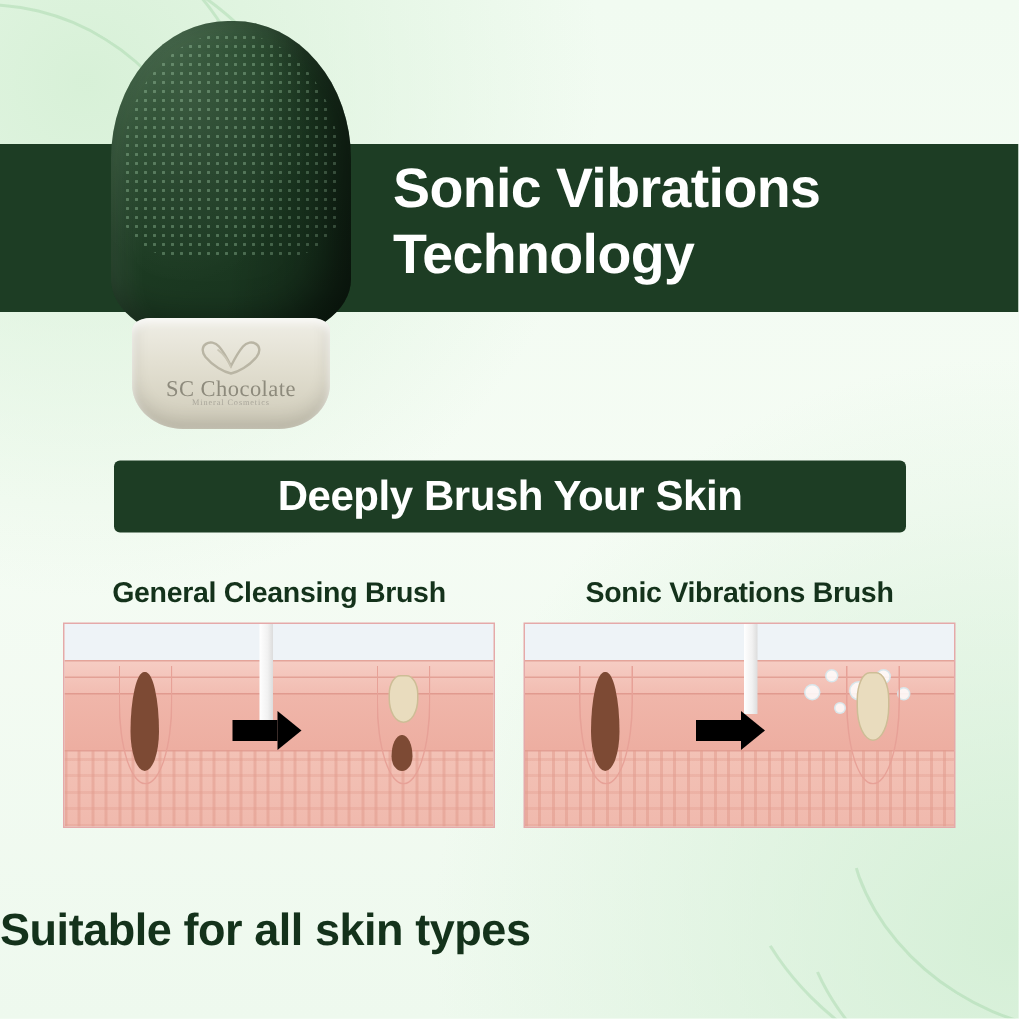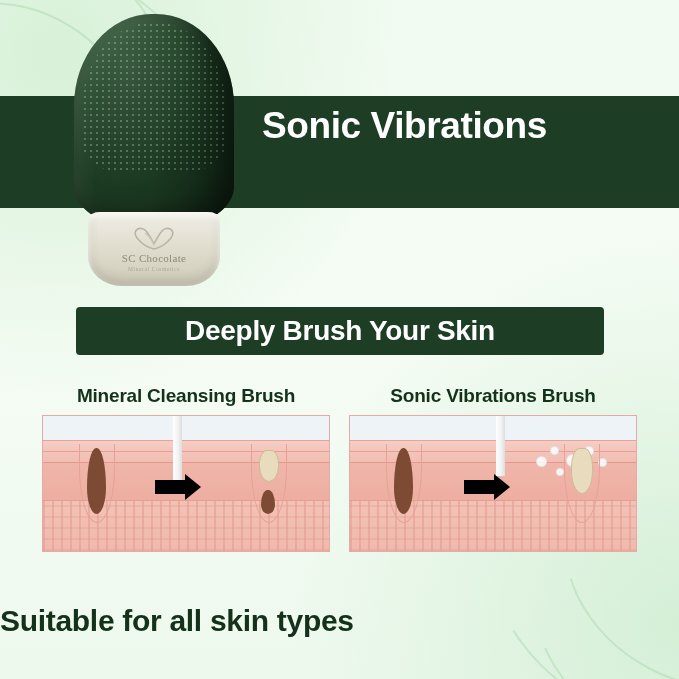--- a/index.html
+++ b/index.html
@@ -104,21 +104,21 @@
     left: 50%; top: 12px;
     transform: translateX(-50%);
     width: 46px; height: 26px;
   }
   .brand {
     position: absolute;
     left: 0; top: 40px;
     width: 132px;
     text-align: center;
     font-family: "Liberation Serif", serif;
-    font-size: 11px;
+    font-size: 15px;
     color: #8d8a7c;
     letter-spacing: 0.3px;
   }
   .brand-sub {
     position: absolute;
     left: 0; top: 54px;
     width: 132px;
     text-align: center;
     font-family: "Liberation Serif", serif;
     font-size: 5.5px;
@@ -245,20 +245,21 @@
   <div class="swoosh sw1"></div>
   <div class="swoosh sw2"></div>
   <div class="swoosh sw3"></div>
   <div class="swoosh sw4"></div>
   <div class="swoosh sw5"></div>
   <div class="swoosh sw6"></div>
 
   <div class="top-band"></div>
   <div class="headline">
     <span>Sonic Vibrations</span>
+    <span class="l2">Technology</span>
   </div>
 
   <div class="device">
     <div class="device-head">
       <div class="bristles"></div>
       <div class="bristle-shade"></div>
     </div>
     <div class="device-base">
       <svg class="logo-heart" viewBox="0 0 46 26">
         <path d="M6 14 C0 6, 10 1, 15 7 C18 10.5, 20 14, 23 20 C26 14, 28 10.5, 31 7 C36 1, 46 6, 40 14 C35 20, 28 24, 23 25 C18 24, 11 20, 6 14 Z" fill="none" stroke="#b9b5a4" stroke-width="1.6"></path>
@@ -269,21 +270,21 @@
     </div>
   </div>
 
   <div class="pill">
     <span class="pill-text">Deeply Brush Your Skin</span>
   </div>
 
   <div class="panels">
 
     <div class="panel left">
-      <div class="panel-title">Mineral Cleansing Brush</div>
+      <div class="panel-title">General Cleansing Brush</div>
       <div class="skin">
         <div class="epidermis-line" style="top:18%"></div>
         <div class="epidermis-line" style="top:26%"></div>
         <div class="epidermis-line" style="top:34%"></div>
         <div class="epidermis-line" style="top:62%"></div>
         <div class="derm-tex"></div>
 
         <div class="follicle" style="left:36px; top:28px; width:34px; height:78px;"></div>
         <div class="plug" style="left:44px; top:32px; width:19px; height:66px;"></div>
 

